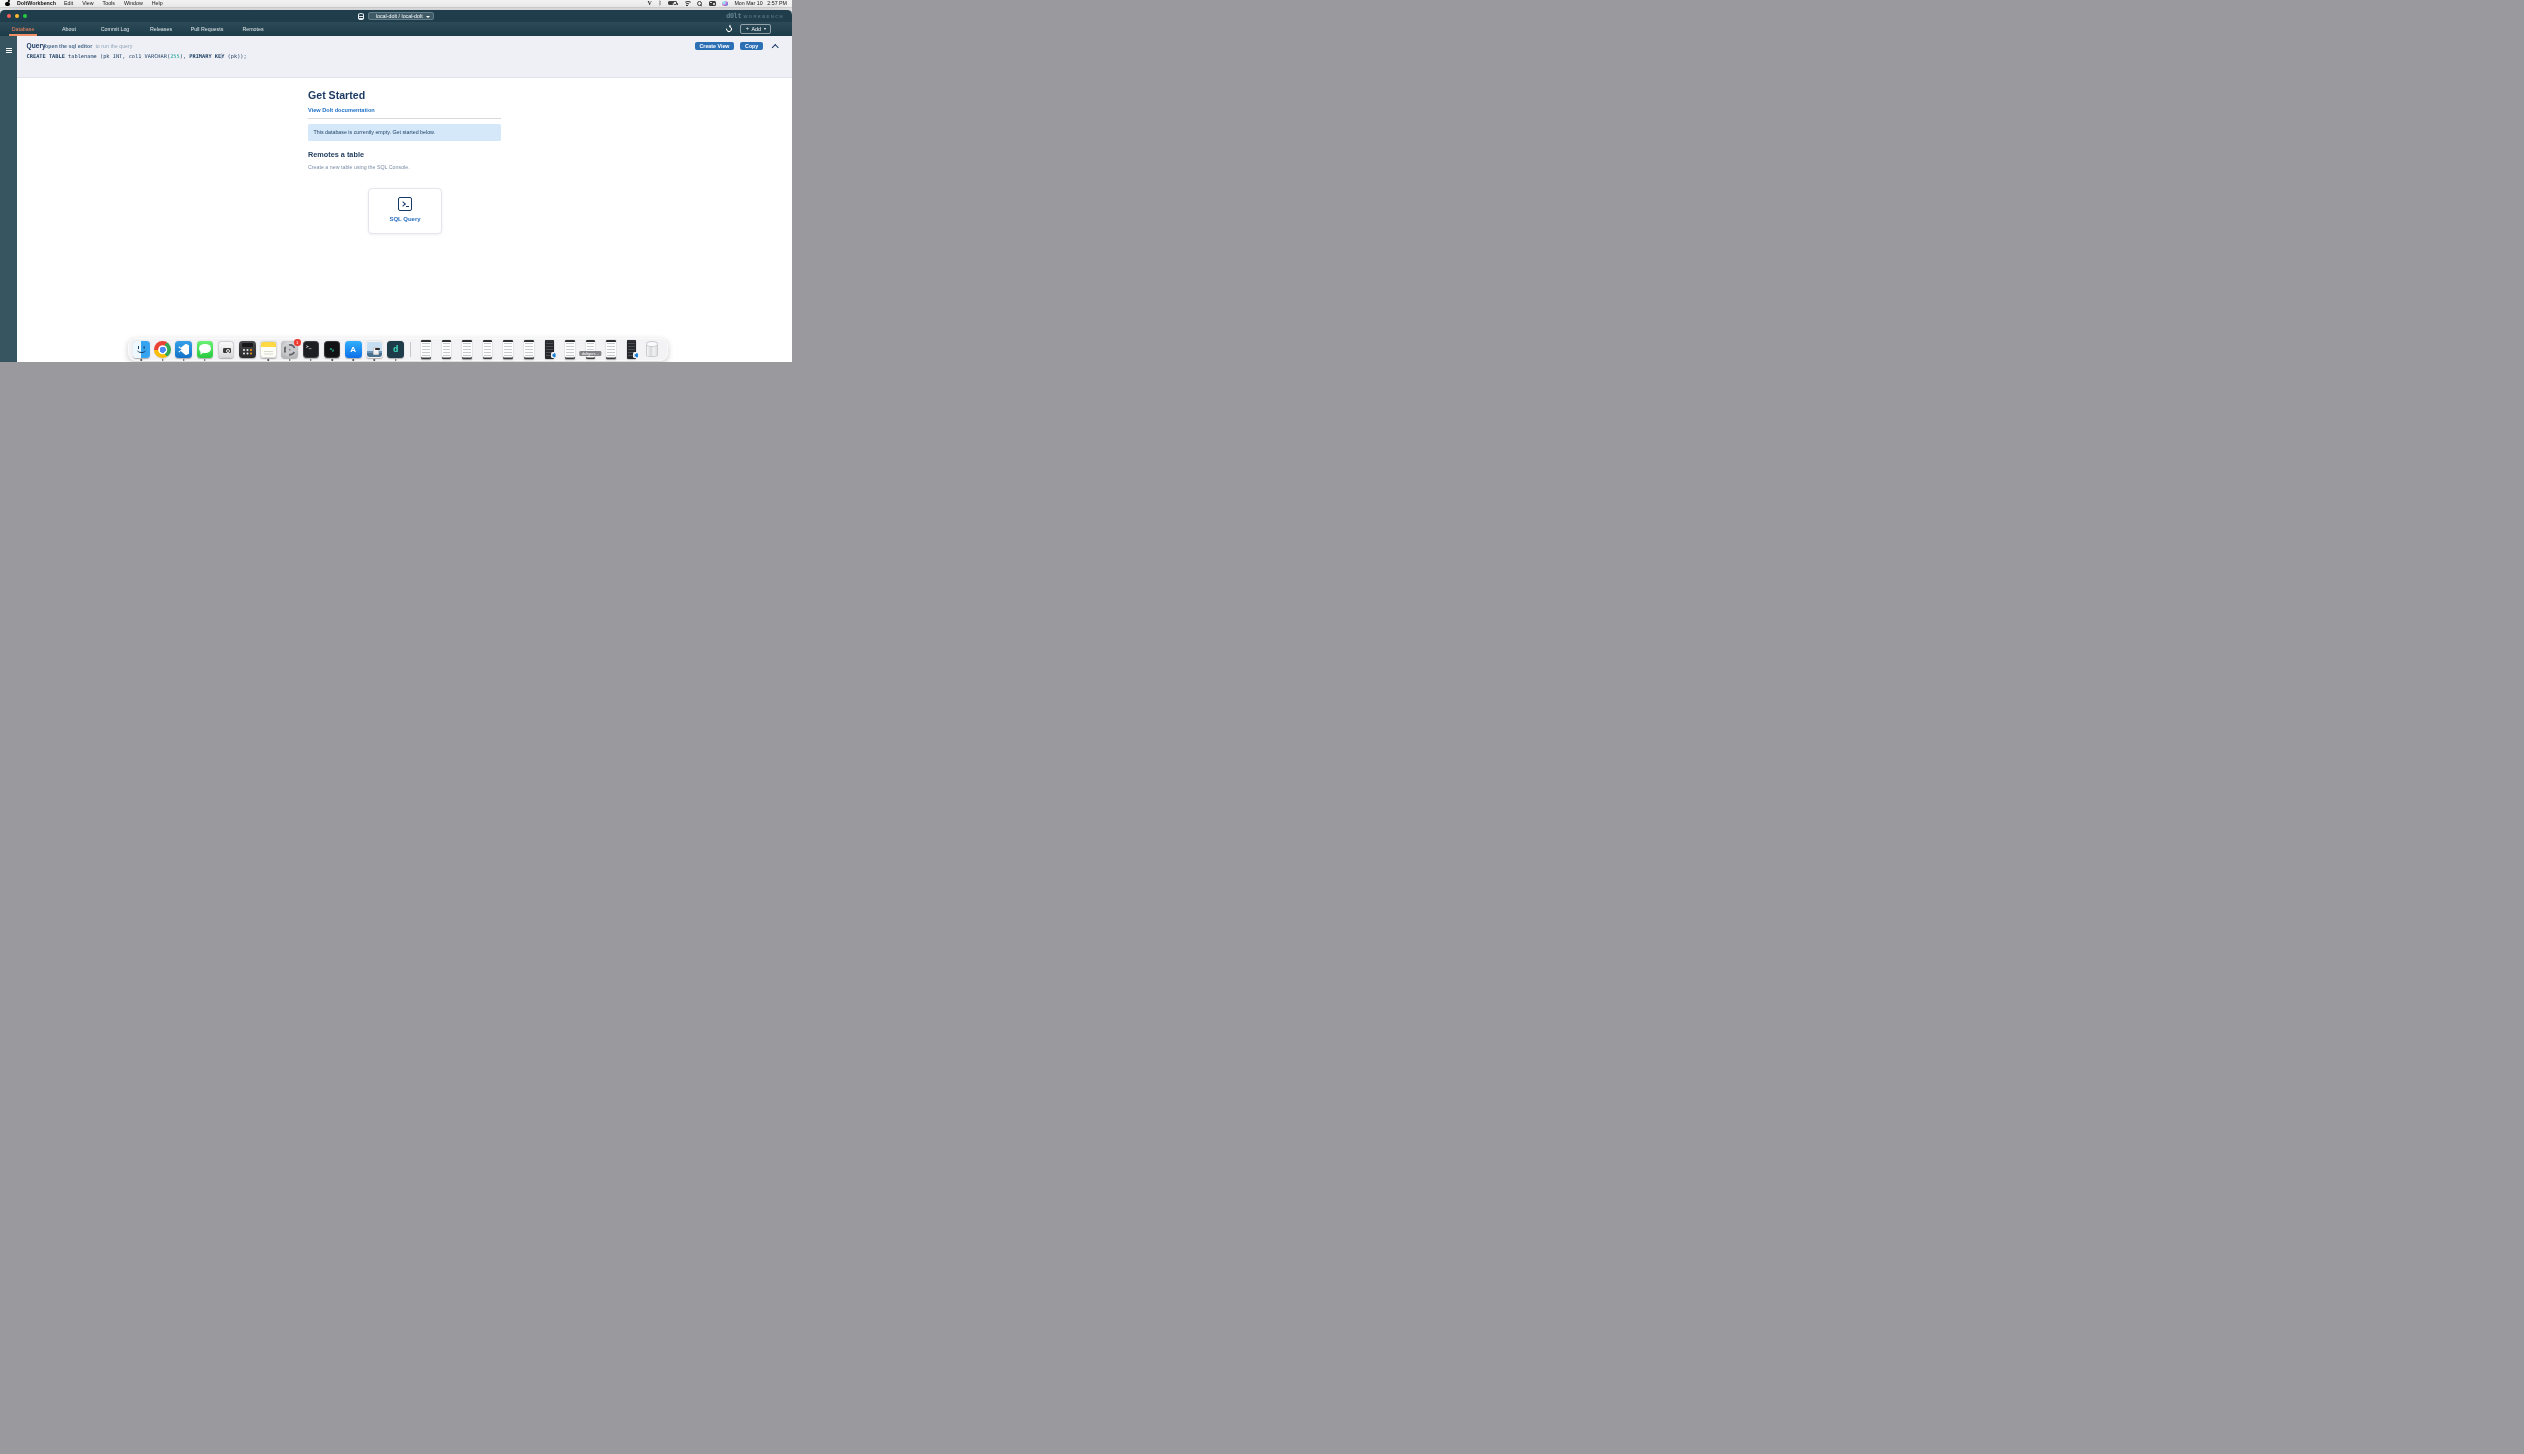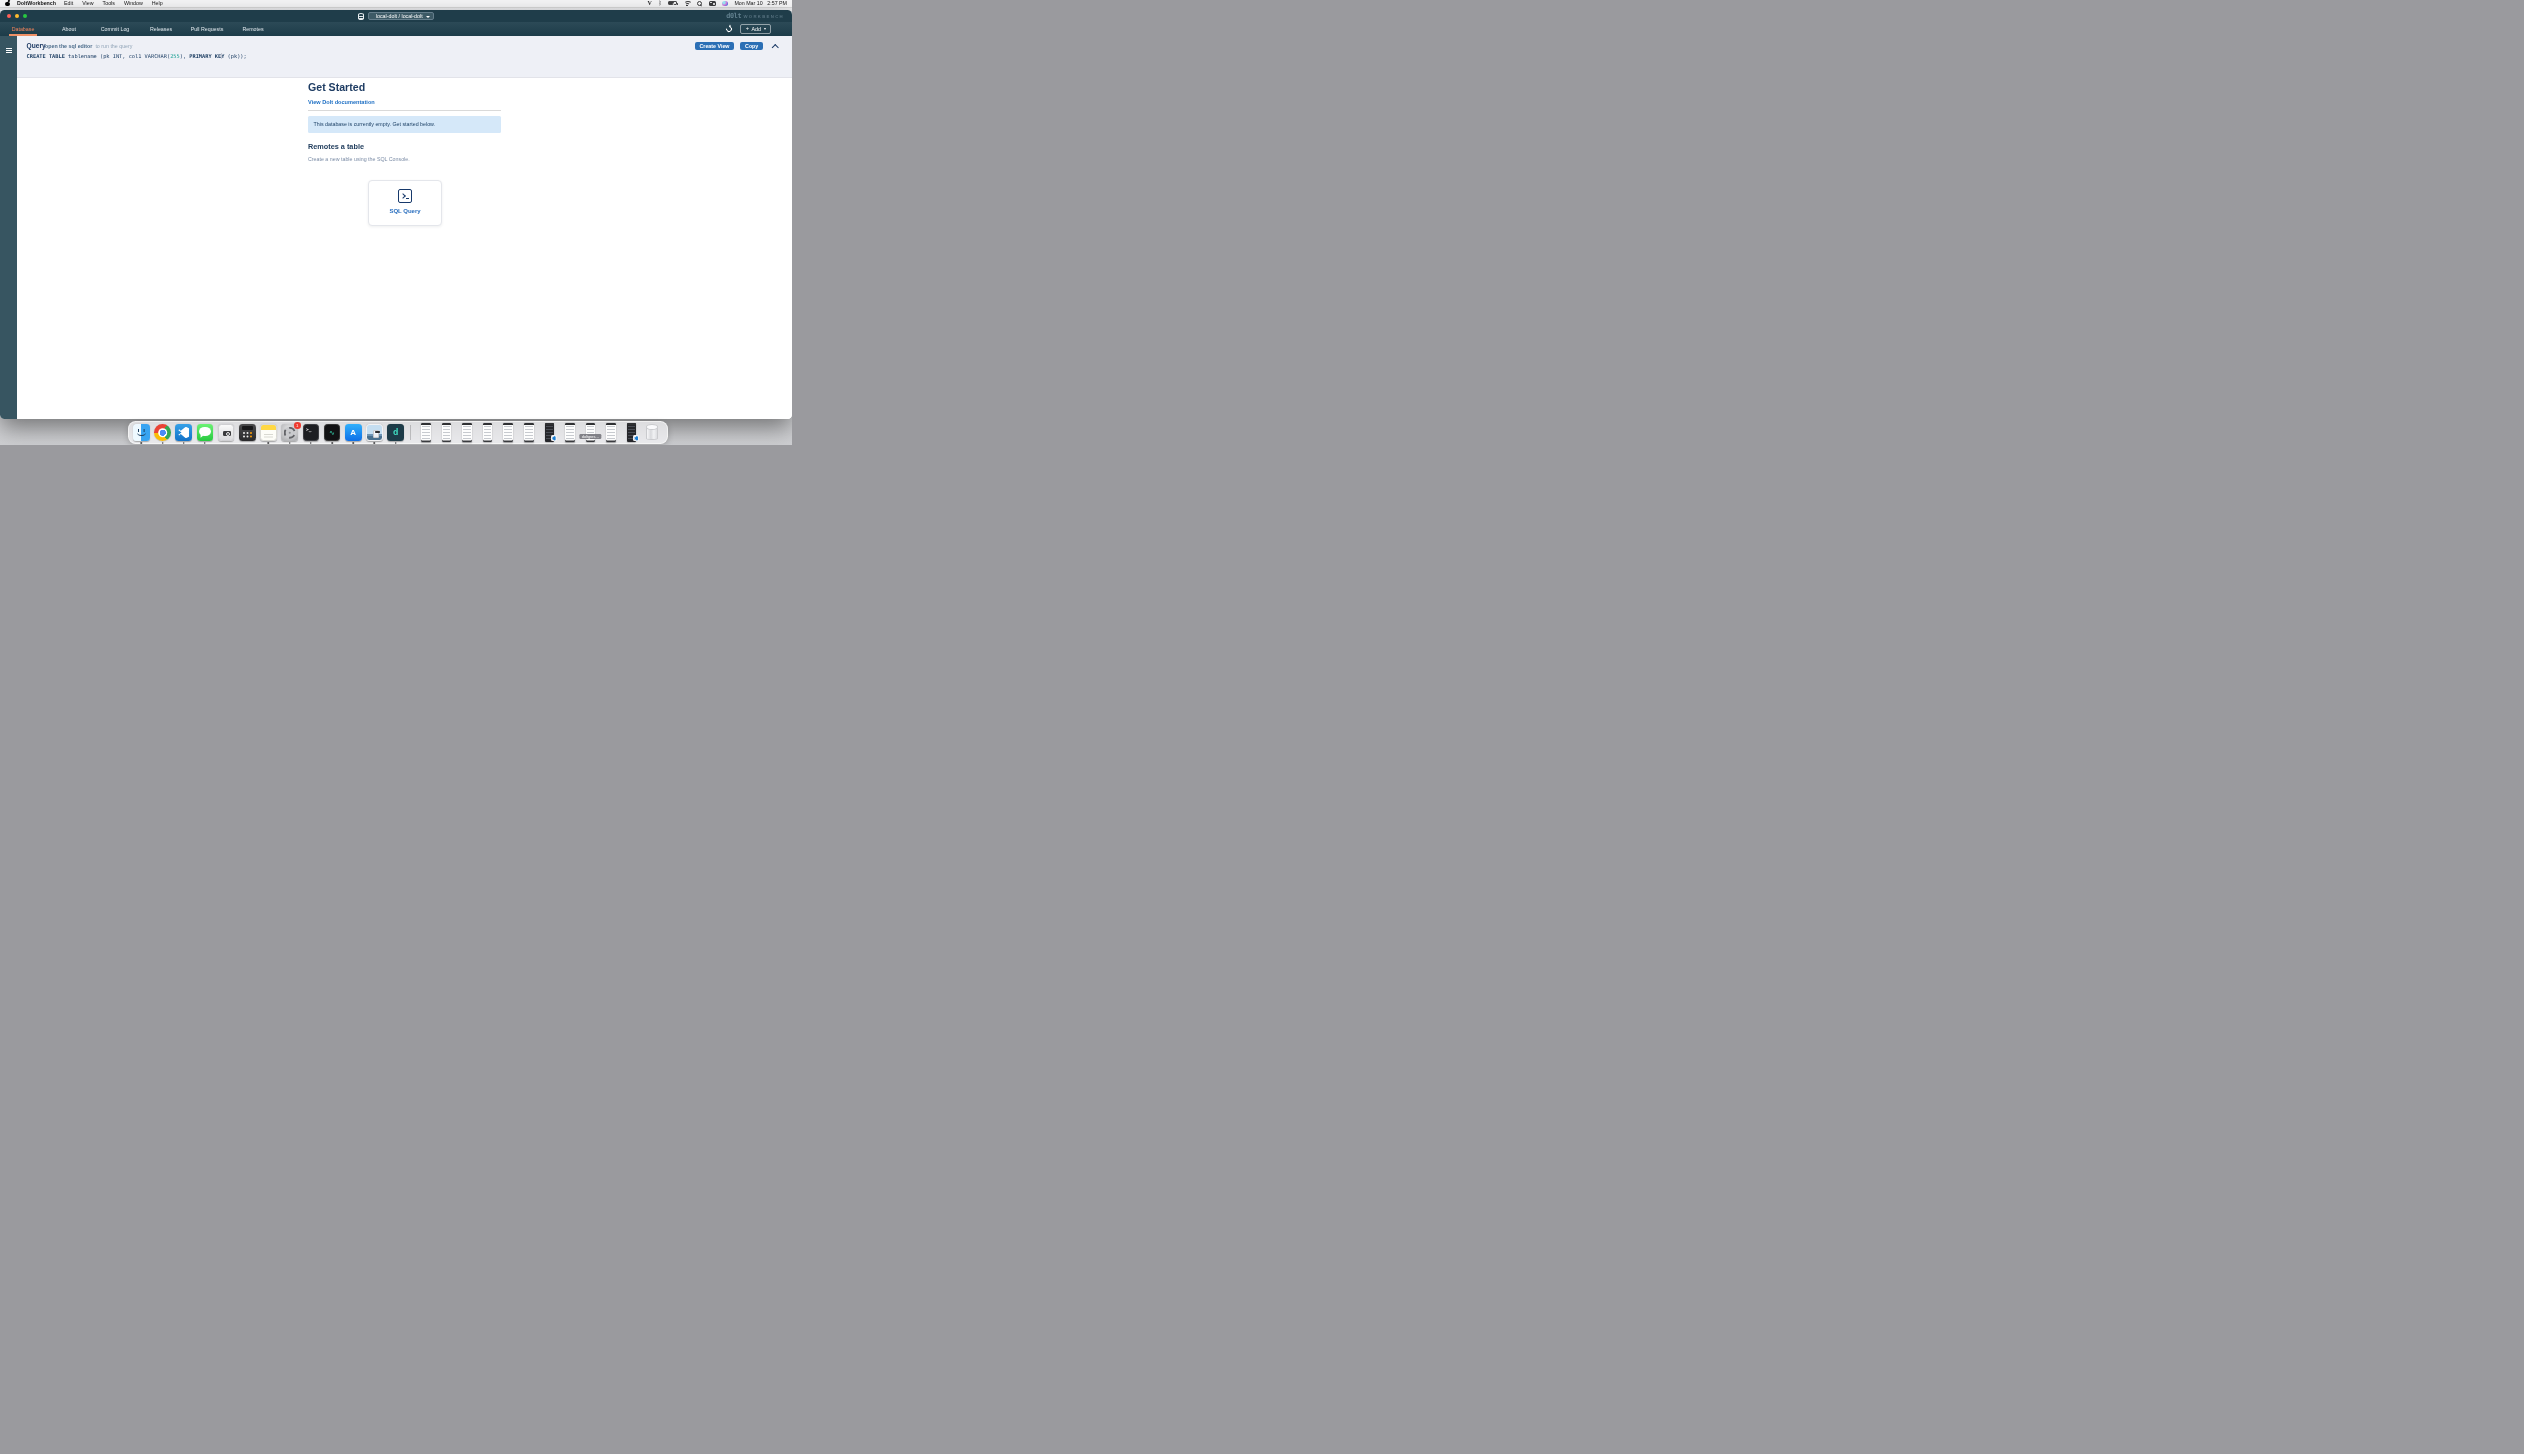--- a/index.html
+++ b/index.html
@@ -1,18 +1,18 @@
 <!DOCTYPE html>
 <html style="font-size:8px"><head>
 <meta charset="utf-8">
 <style>
   * { margin:0; padding:0; box-sizing:border-box; }
   html,body { background:#9a9a9e; }
   .canvas{
-    position:relative; width:792px; height:445px; overflow:hidden;
+    position:relative; width:792px; height:362px; overflow:hidden;
     font-family:"Liberation Sans", sans-serif;
     background:linear-gradient(180deg,#ececee 0%,#e2e3e5 70%,#cfd0d3 100%);
   }
   
   .menubar{
     position:absolute; top:0; left:0; right:0; height:7.6px;
     background:#f7f7f8; border-bottom:0.5px solid rgba(0,0,0,.12);
     display:flex; align-items:center; padding:0 5px; font-size:5.3px; color:#161617;
   }
   .apple{ position:relative; width:5px; height:6px; margin-right:7px; display:inline-block;}
@@ -95,21 +95,21 @@
   .tok-plain{ color:#1f4066;}
   .tok-num{ color:#1fa396;}
   .qp-cursor{ position:absolute; left:204px; top:16.7px; width:0.5px; height:6.6px; background:#c3c7d4;}
   .qp-buttons{ position:absolute; right:12.6px; top:5.6px; display:flex; align-items:center; gap:5.6px;}
   .btn-blue{ height:8.6px; padding:0 5px; background:#2b6fb5; color:#fff; border:none; border-radius:2px; font-size:5.3px; font-weight:bold; font-family:inherit;}
   .chev-up{ width:7px; height:6px; background:none; border:none; position:relative; margin-left:3.5px;}
   .chev-up::before{ content:""; position:absolute; left:1px; top:2px; width:3.5px; height:3.5px;
     border-top:1.3px solid #1b3a66; border-left:1.3px solid #1b3a66; transform:rotate(45deg);}
 
   .main{ position:absolute; left:17px; right:0; top:69px; bottom:0; background:#fff;}
-  .content-col{ position:absolute; left:291px; width:193px; top:0;}
+  .content-col{ position:absolute; left:291px; width:193px; top:8px;}
   .h1{ margin-top:1.5px; font-size:10.6px; font-weight:bold; color:#1e3c63;}
   .doc-link{ display:inline-block; margin-top:6px; font-size:5.6px; font-weight:bold; color:#1f70c4; text-decoration:none;}
   .divider{ margin-top:4.5px; border:none; border-top:0.5px solid #d9d9d9; height:0;}
   .infobox{ margin-top:4.5px; height:17px; background:#d5e8f9; border-radius:1.5px; display:flex; align-items:center; padding:0 5.6px; font-size:5.3px; color:#1d4166;}
   .h2{ margin-top:9.6px; font-size:7.3px; font-weight:bold; color:#223e5e;}
   .section-sub{ margin-top:4.5px; font-size:5.3px; color:#7b8ca6;}
   .card{ margin-top:18px; margin-left:60px; width:74px; height:46px; background:#fff; border:0.5px solid #e4e6eb; border-radius:4px;
     box-shadow:0 1px 3px rgba(16,24,40,.07); display:flex; flex-direction:column; align-items:center; cursor:pointer;}
   .term{ margin-top:8.6px; width:13.6px; height:13.6px; border:1.3px solid #17396b; border-radius:2px; position:relative;}
   .term::before{ content:""; position:absolute; left:2px; top:3.5px; width:3px; height:3px;

